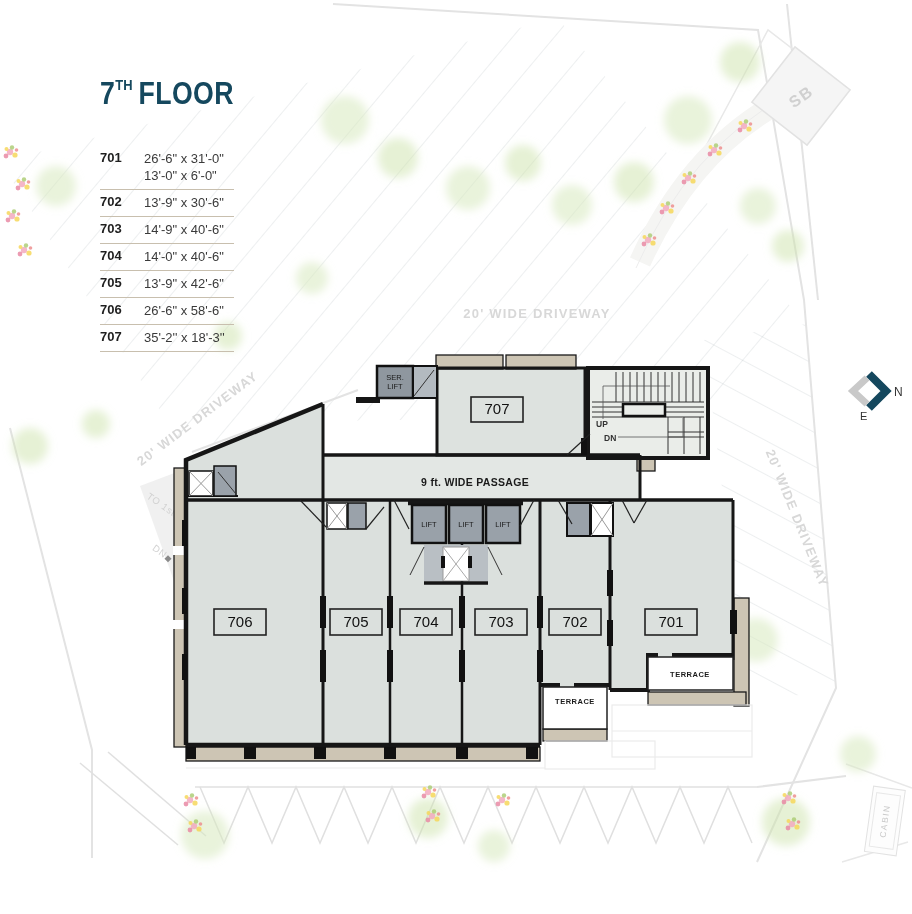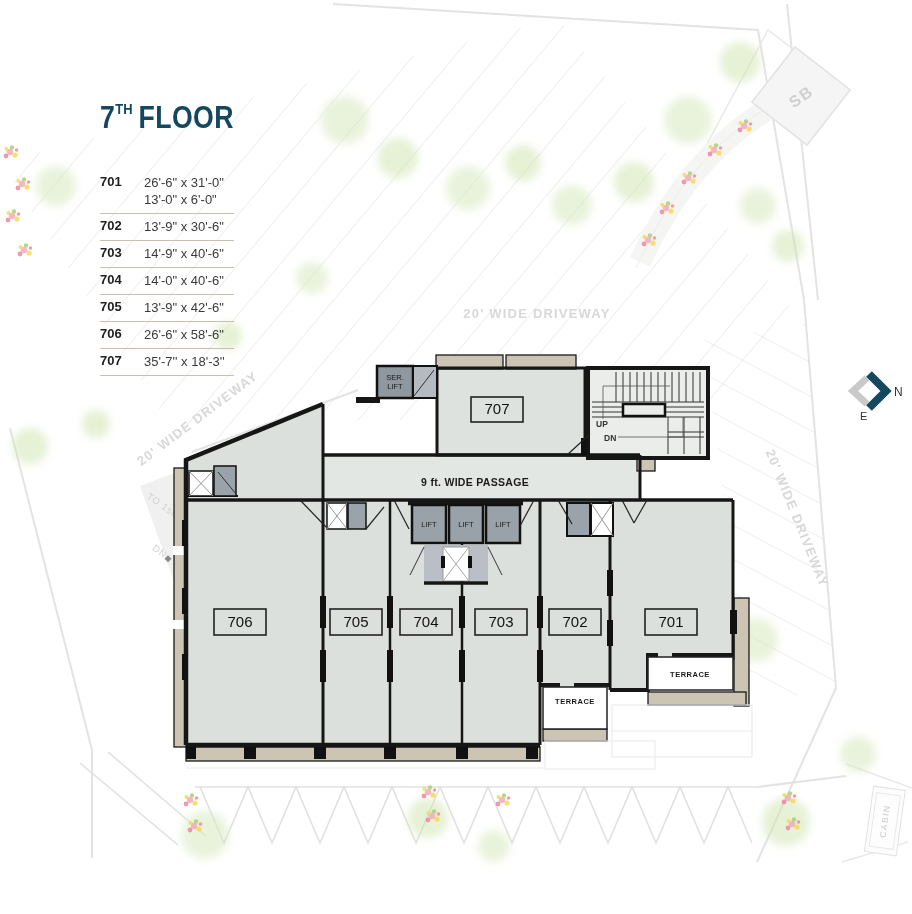--- a/index.html
+++ b/index.html
@@ -2,21 +2,21 @@
 <html><head>
 <meta charset="utf-8">
 <style>
   html,body{margin:0;padding:0;background:#fff;}
   .canvas{position:relative;width:912px;height:914px;background:#ffffff;overflow:hidden;
           font-family:"Liberation Sans",sans-serif;}
   .plan-svg{position:absolute;left:0;top:0;}
   svg text{font-family:"Liberation Sans",sans-serif;}
 
   
-  .legend{position:absolute;left:100px;top:100px;width:140px;}
+  .legend{position:absolute;left:100px;top:76px;width:140px;}
   .title{margin:0 0 34px 0;color:#15485e;font-size:31px;font-weight:800;
          letter-spacing:.5px;transform:scaleX(.86);transform-origin:left;white-space:nowrap;}
   .title sup{font-size:15px;vertical-align:14px;letter-spacing:0;}
   .title .word{margin-left:7px;}
   .lrow{display:flex;align-items:flex-start;border-bottom:1px solid #c8bfae;
         padding:4px 0 5px 0;width:134px;}
   .lrow .unit{width:44px;font-weight:bold;font-size:13px;color:#1f1f1f;}
   .lrow .dims{font-size:13px;color:#3a3a3a;line-height:17px;white-space:nowrap;}
   .lrow .dim2{display:block;}
 </style>
@@ -367,17 +367,17 @@
   <div class="lrow">
     <span class="unit">705</span>
     <span class="dims"><span>13'-9" x 42'-6"</span></span>
   </div>
   <div class="lrow">
     <span class="unit">706</span>
     <span class="dims"><span>26'-6" x 58'-6"</span></span>
   </div>
   <div class="lrow">
     <span class="unit">707</span>
-    <span class="dims"><span>35'-7'' x 18'-3''</span></span>
+    <span class="dims"><span>35'-2'' x 18'-3''</span></span>
   </div>
 </div>
 
 </div>
 
 </body></html>

